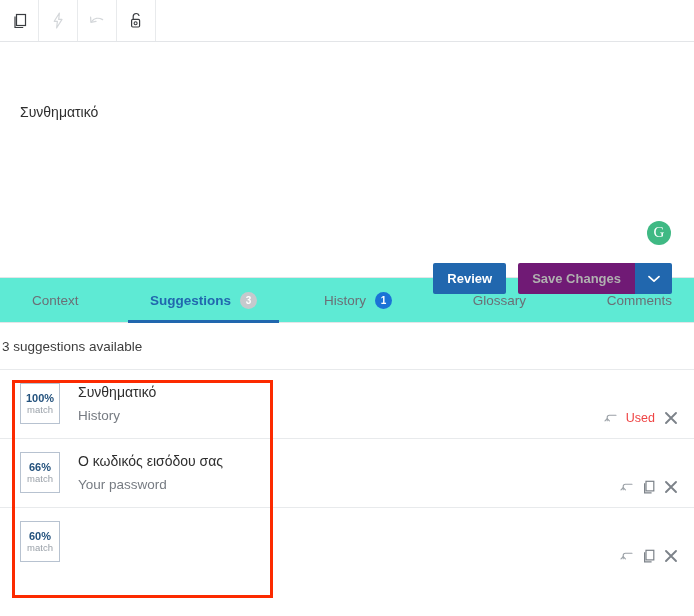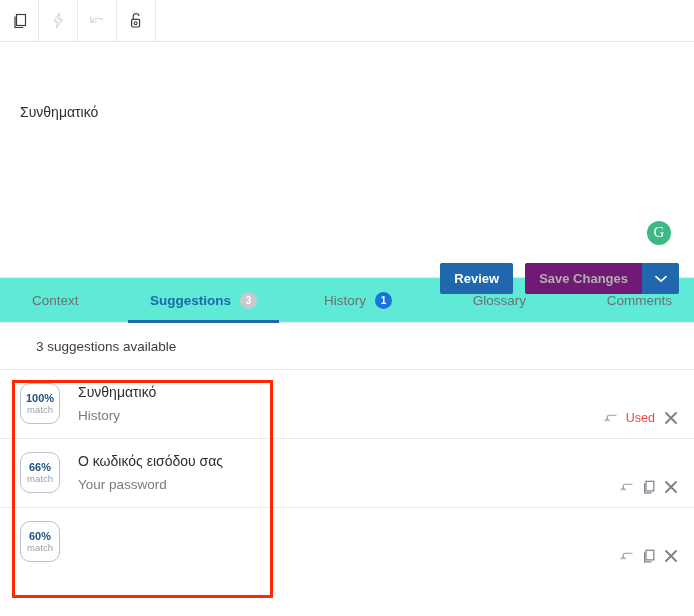--- a/index.html
+++ b/index.html
@@ -70,21 +70,21 @@
     color: #ffffff;
     font-size: 15px;
     font-weight: 400;
     line-height: 1;
     font-family: "Liberation Serif", serif;
     margin-top: -1px;
   }
 
   .action-row {
     position: absolute;
-    right: 15px;
+    right: 22px;
     top: 221px;
     display: flex;
     align-items: stretch;
     height: 31px;
   }
   .btn {
     font-size: 13px;
     font-weight: bold;
     border: none;
     outline: none;
@@ -169,21 +169,21 @@
     box-sizing: border-box;
   }
   .badge-grey { background: #c6c9cd; }
   .badge-blue { background: #1a73d6; }
 
   
   .sugg-header {
     height: 46px;
     display: flex;
     align-items: center;
-    padding-left: 36px;
+    padding-left: 2px;
     font-size: 13.5px;
     color: #3d3d3d;
     box-sizing: border-box;
   }
   .sugg-list {
     border-top: 1px solid #e8eaec;
   }
   .sugg-row {
     display: flex;
     align-items: flex-start;
@@ -191,21 +191,21 @@
     box-sizing: border-box;
     border-bottom: 1px solid #e8eaec;
     padding: 12px 16px 0 20px;
     position: relative;
   }
   .sugg-row:last-child { border-bottom: none; }
   .match-box {
     width: 40px;
     height: 41px;
     border: 1px solid #b7c2d0;
-    border-radius: 10px;
+    border-radius: 0;
     display: flex;
     flex-direction: column;
     align-items: center;
     justify-content: center;
     box-sizing: border-box;
     flex: none;
     margin-top: 1px;
   }
   .match-pct {
     font-size: 11px;

